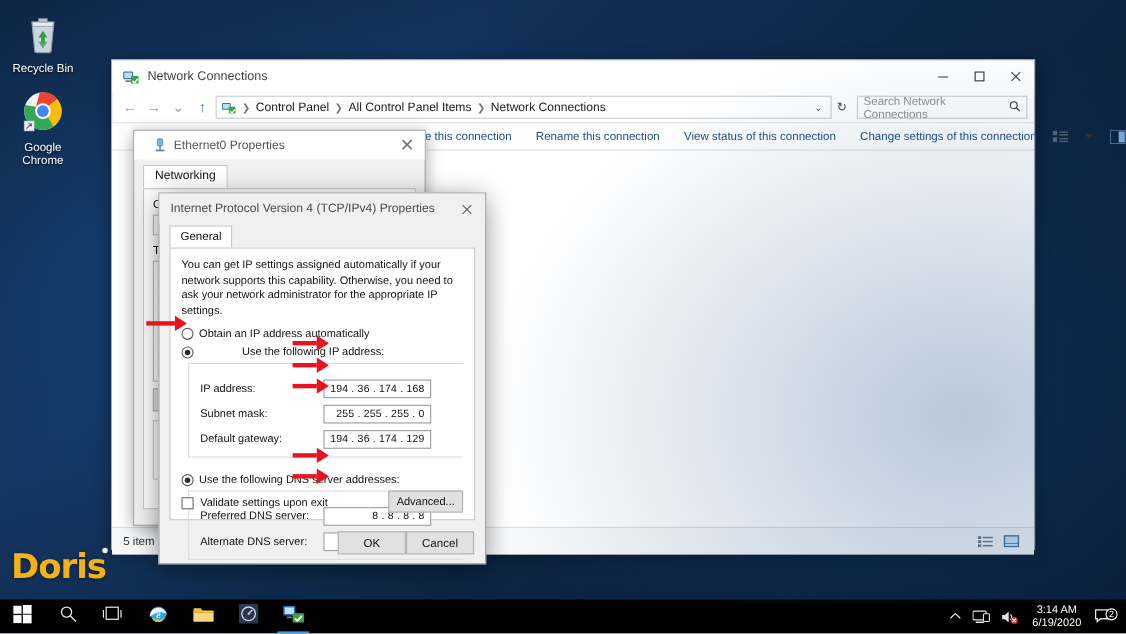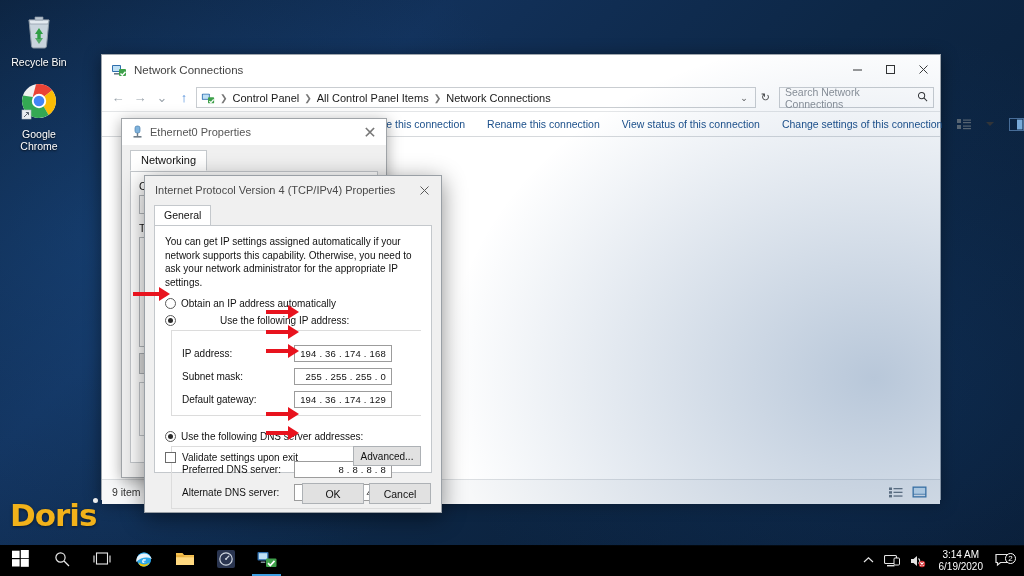--- a/index.html
+++ b/index.html
@@ -108,21 +108,21 @@
   }
   .ex-status .views { margin-left: auto; display: flex; gap: 3px; }
   .vbtn { width: 21px; height: 17px; display: flex; align-items: center; justify-content: center; }
 
   
   #ethdlg {
     position: absolute; left: 121px; top: 118px; width: 266px; height: 360px;
     background: #f0f0f0; border: 1px solid #a0a4a8;
     box-shadow: 0 3px 14px rgba(0,0,0,.35);
   }
-  .eth-title { height: 26px; background: #fff; display: flex; align-items: center; position: relative; }
+  .eth-title { height: 26px; background: #fff; display: flex; align-items: center; position: relative; padding-left: 8px; }
   .eth-title .tico { width: 13px; height: 14px; margin: 0 6px 0 9px; }
   .eth-title .ttext { font-size: 11px; color: #555; }
   .eth-close {
     position: absolute; right: 0; top: 0; width: 32px; height: 26px;
     display: flex; align-items: center; justify-content: center; color: #777;
   }
   .eth-tabs { padding: 5px 8px 0 8px; display: flex; }
   .eth-tab {
     font-size: 11px; padding: 3px 10px 4px; background: #fff;
     border: 1px solid #c4c8cc; border-bottom: 1px solid #fff; color: #111;
@@ -199,21 +199,21 @@
     padding-right: 5px; font-size: 9.5px; color: #111; letter-spacing: .2px;
   }
   .ip-divider { height: 9px; }
   .validate-row { display: flex; align-items: center; gap: 6px; position: absolute; left: 10px; bottom: 9px; }
   .chk { width: 11px; height: 11px; border: 1px solid #6b6b6b; background: #fff; }
   .adv-btn {
     position: absolute; right: 10px; bottom: 6px; width: 68px; height: 20px;
     border: 1px solid #adb1b5; background: #e1e1e1; font-size: 10px;
     display: flex; align-items: center; justify-content: center; color: #111;
   }
-  .ip-foot { position: absolute; right: 10px; bottom: 8px; display: flex; gap: 5px; }
+  .ip-foot { position: absolute; right: 10px; bottom: 8px; display: flex; gap: 0; }
   .dlg-btn {
     width: 62px; height: 21px; border: 1px solid #adb1b5; background: #e1e1e1;
     font-size: 10.5px; display: flex; align-items: center; justify-content: center;
     color: #111;
   }
 
   
   .arrow {
     position: absolute; height: 10px; display: flex; align-items: center;
     pointer-events: none;
@@ -389,21 +389,21 @@
             <rect x="8" y="1.5" width="5.5" height="10" fill="#7fb0dd"></rect>
           </svg>
         </span>
 
       </span>
     </div>
 
     <div class="ex-body">
       <div class="ex-content"></div>
       <div class="ex-status">
-        <span>9 item</span>
+        <span>5 item</span>
         <span class="views">
           <span class="vbtn">
             <svg width="14" height="11" viewBox="0 0 14 11">
               <rect x="0" y="0.5" width="3" height="2.5" fill="#6b7680"></rect>
               <rect x="0" y="4.2" width="3" height="2.5" fill="#6b7680"></rect>
               <rect x="0" y="7.9" width="3" height="2.5" fill="#6b7680"></rect>
               <rect x="4.5" y="1" width="9" height="1.3" fill="#6b7680"></rect>
               <rect x="4.5" y="4.7" width="9" height="1.3" fill="#6b7680"></rect>
               <rect x="4.5" y="8.4" width="9" height="1.3" fill="#6b7680"></rect>
             </svg>

